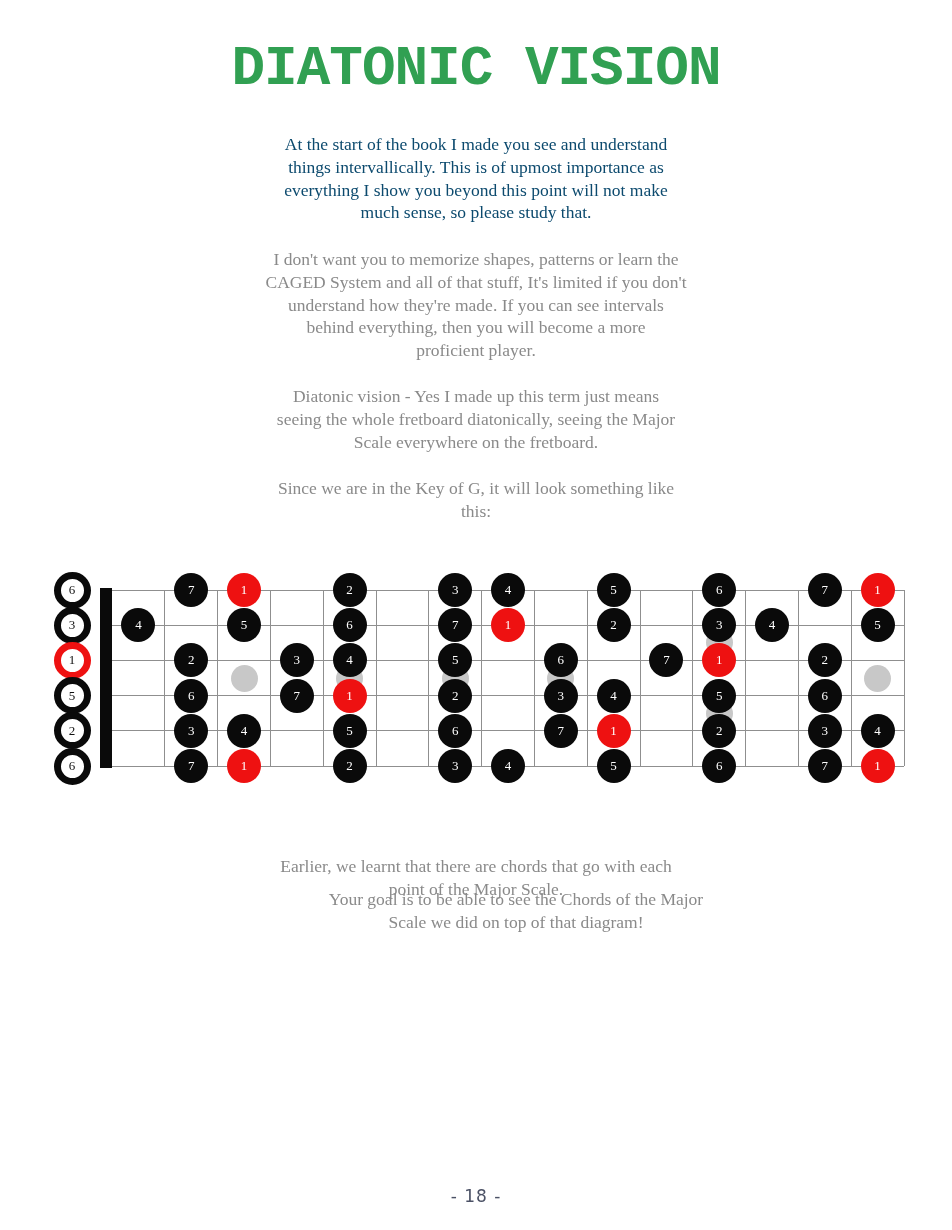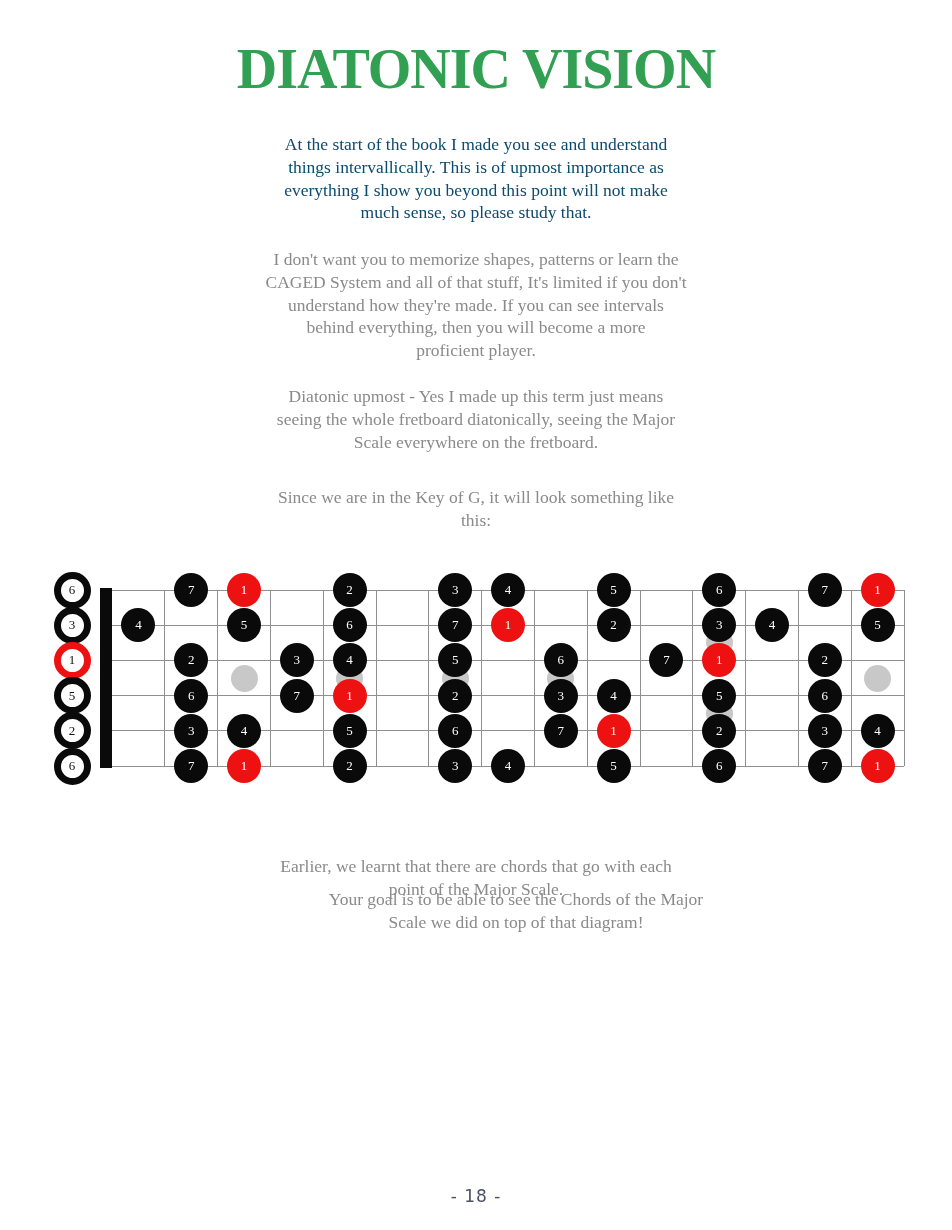--- a/index.html
+++ b/index.html
@@ -6,21 +6,21 @@
   body {
     width: 952px; height: 1230px;
     background: #ffffff;
     position: relative;
     font-family: "Liberation Serif", serif;
     overflow: hidden;
   }
   .title {
     position: absolute; top: 36px; left: 0; width: 952px;
     text-align: center;
-    font-family: Liberation Serif, serif;
+    font-family: Liberation Mono, monospace;
     font-weight: bold;
     font-size: 56px; line-height: 66px;
     letter-spacing: -1px;
     margin: 0;
   }
   .para {
     position: absolute; left: 0; width: 952px;
     text-align: center;
     white-space: pre-line;
     font-family: "Liberation Serif", serif;
@@ -60,25 +60,25 @@
 things intervallically. This is of upmost importance as
 everything I show you beyond this point will not make
 much sense, so please study that.</div>
 
   <div class="para" id="para-memorize" style="color: rgb(138, 138, 138);">I don't want you to memorize shapes, patterns or learn the
 CAGED System and all of that stuff, It's limited if you don't
 understand how they're made. If you can see intervals
 behind everything, then you will become a more
 proficient player.</div>
 
-  <div class="para" id="para-diatonic" style="color: rgb(138, 138, 138);">Diatonic upmost - Yes I made up this term just means
+  <div class="para" id="para-diatonic" style="color: rgb(138, 138, 138);">Diatonic vision - Yes I made up this term just means
 seeing the whole fretboard diatonically, seeing the Major
 Scale everywhere on the fretboard.</div>
 
-  <div class="para" id="para-keyofg" style="color: rgb(138, 138, 138); margin-top: 9px;">Since we are in the Key of G, it will look something like
+  <div class="para" id="para-keyofg" style="color: rgb(138, 138, 138);">Since we are in the Key of G, it will look something like
 this:</div>
 
   <div id="fretboard">
       <div class="fb-abs" style="left: 100px; top: 589.5px; width: 804px; height: 1px; background: rgb(143, 143, 143);"></div>
       <div class="fb-abs" style="left: 100px; top: 624.7px; width: 804px; height: 1px; background: rgb(143, 143, 143);"></div>
       <div class="fb-abs" style="left: 100px; top: 659.9px; width: 804px; height: 1px; background: rgb(143, 143, 143);"></div>
       <div class="fb-abs" style="left: 100px; top: 695.1px; width: 804px; height: 1px; background: rgb(143, 143, 143);"></div>
       <div class="fb-abs" style="left: 100px; top: 730.3px; width: 804px; height: 1px; background: rgb(143, 143, 143);"></div>
       <div class="fb-abs" style="left: 100px; top: 765.5px; width: 804px; height: 1px; background: rgb(143, 143, 143);"></div>
       <div class="fb-abs" style="left: 164.3px; top: 590px; width: 1px; height: 176px; background: rgb(143, 143, 143);"></div>

